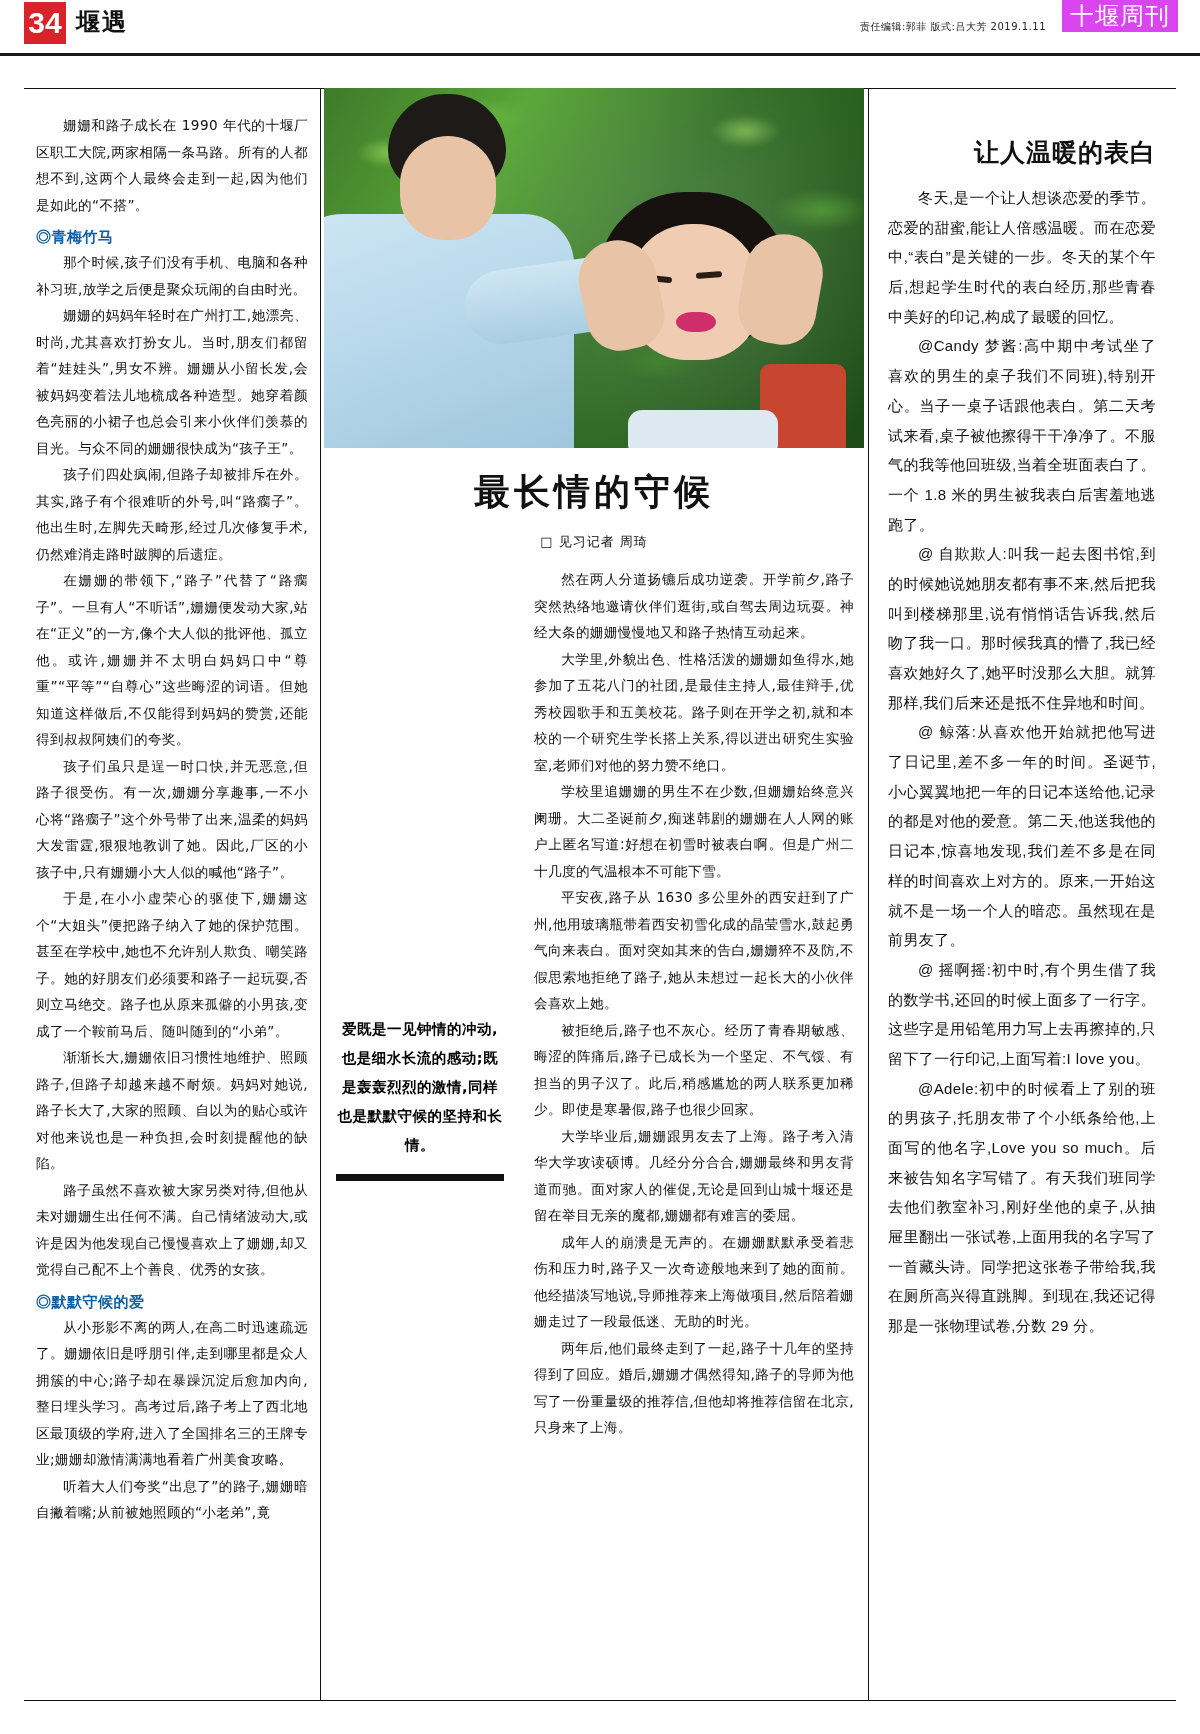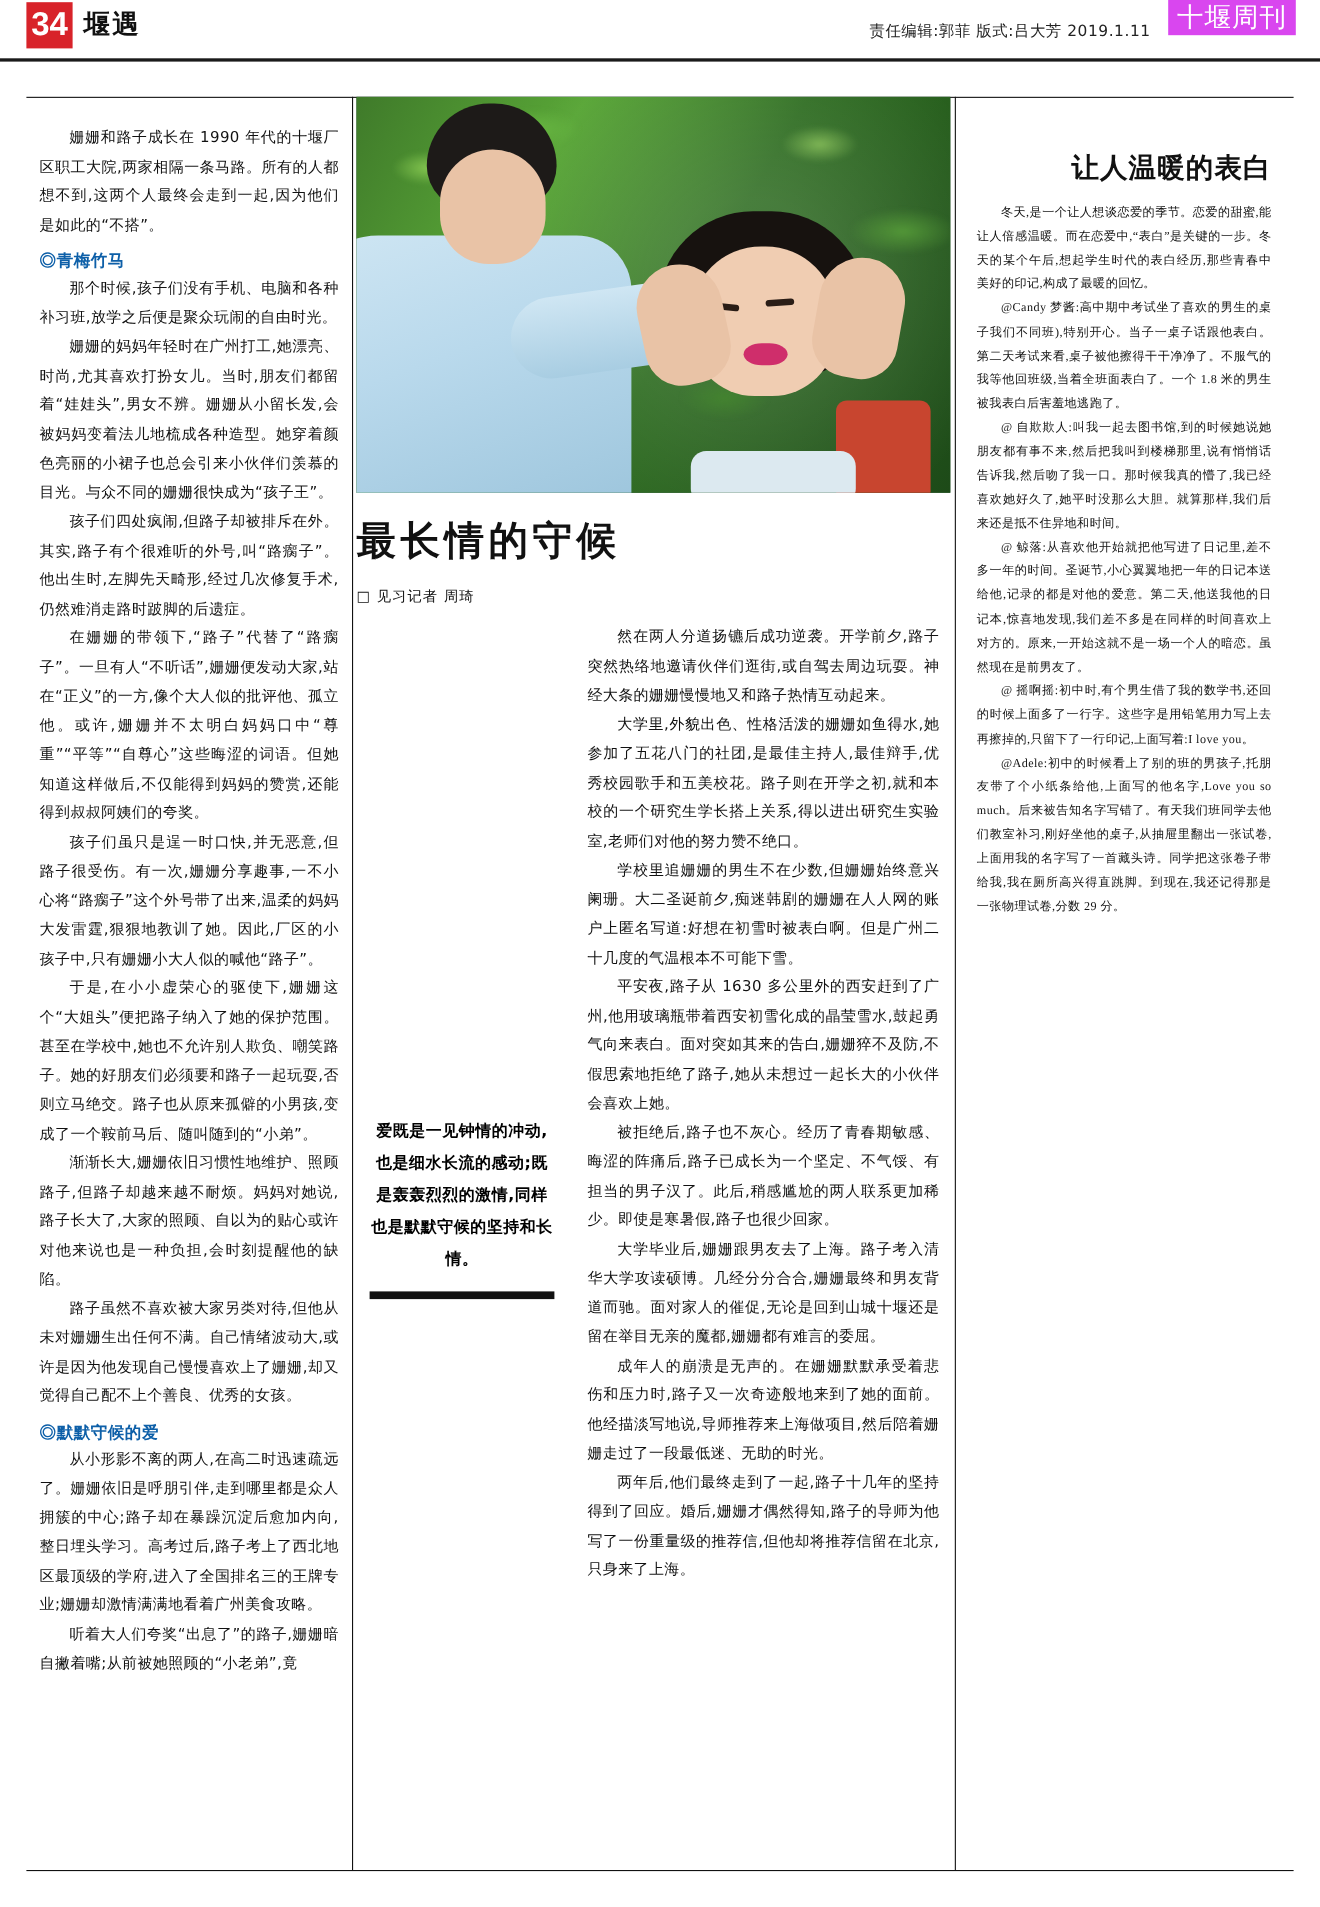--- a/index.html
+++ b/index.html
@@ -26,21 +26,21 @@
     font-size:30px; font-weight:bold; margin:2px 0 0 24px;
     line-height:1;
   }
   .section-name {
     margin-left:10px; margin-top:6px;
     font-size:24px; font-weight:bold; letter-spacing:2px;
     font-family:"DejaVu Sans", sans-serif;
   }
   .masthead-meta {
     margin-left:auto; margin-top:20px; margin-right:16px;
-    font-size:14px; color:#222; letter-spacing:0.5px;
+    font-size:10px; color:#222; letter-spacing:0.5px;
     font-family:"DejaVu Sans", sans-serif;
     white-space:nowrap;
   }
   .masthead-logo {
     margin-top:0px; margin-right:22px;
     width:116px; height:32px; background:#d946ef; color:#fff;
     display:flex; align-items:center; justify-content:center;
     font-size:24px; font-weight:normal; letter-spacing:1px;
     font-family:"DejaVu Sans", sans-serif;
   }
@@ -139,20 +139,21 @@
     background:#c8452f; border-radius:10px;
   }
   .fig-girl .collar{
     position:absolute; left:92px; bottom:-8px; width:150px; height:48px;
     background:#dce9f0; border-radius:14px;
   }
 
   
   .headline-block {
     position:absolute; left:324px; top:468px; width:540px;
+    text-align:center;
   }
   .headline {
     font-size:36px; font-weight:bold; letter-spacing:4px;
     font-family:"DejaVu Sans", sans-serif;
     color:#111; margin:0;
   }
   .byline {
     margin-top:16px; font-size:13px; letter-spacing:1px;
     font-family:"DejaVu Sans", sans-serif;
   }
@@ -176,22 +177,22 @@
     margin-top:14px; height:7px; background:#111; width:100%;
   }
 
   
   .right-title {
     font-size:25px; font-weight:bold; text-align:right;
     letter-spacing:1px; margin:36px 0 14px 0;
     font-family:"DejaVu Sans", sans-serif;
   }
   .right-body {
-    font-size:11px; line-height:1.98; text-align:justify;
-    letter-spacing:0.4px; font-family:Liberation Serif, serif;
+    font-size:15px; line-height:1.98; text-align:justify;
+    letter-spacing:0.4px; font-family:Liberation Sans, sans-serif;
   }
   .right-body p { margin:0; text-indent:2em; }
 
   
   .rule-v1 { position:absolute; left:320px; top:88px; width:1px; height:1612px; background:#111; }
   .rule-v2 { position:absolute; left:868px; top:88px; width:1px; height:1612px; background:#111; }
   .rule-top { position:absolute; left:24px; top:88px; width:1152px; height:1px; background:#111; }
   .rule-bottom { position:absolute; left:24px; top:1700px; width:1152px; height:1px; background:#111; }
 </style>
 </head>

